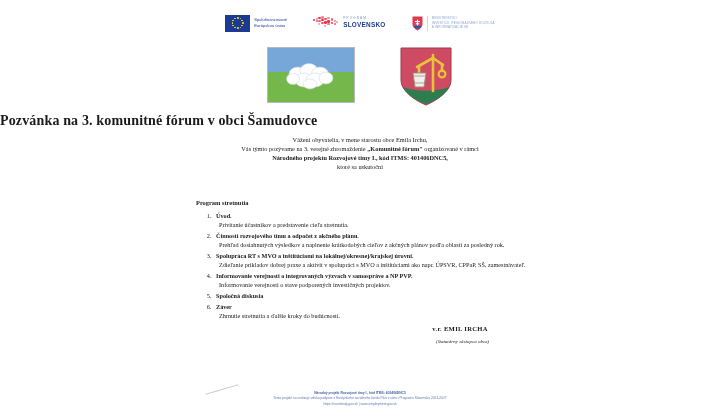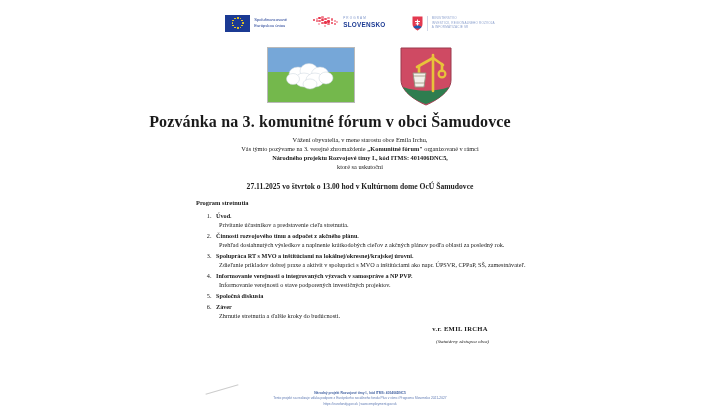--- a/index.html
+++ b/index.html
@@ -149,22 +149,21 @@
     width: 54px;
     height: 60px;
     position: relative;
   }
 
   
   .doc-title {
     position: absolute;
     top: 113px;
     width: 660px;
-    text-align: center;
-    font-size: 16px;
+    font-size: 14px;
     font-weight: bold;
     letter-spacing: .15px;
   }
   .intro {
     position: absolute;
     top: 136px;
     width: 720px;
     text-align: center;
     font-size: 6.3px;
     line-height: 1.42;
@@ -382,21 +381,20 @@
 
   <div class="intro">
     <div>Vážení obyvatelia, v mene starostu obce  Emila Irchu,</div>
     <div>
       <span>Vás  týmto pozývame na  3. verejné zhromaždenie </span><b>„Komunitné fórum"</b><span> organizované v rámci</span>
     </div>
     <div><b>Národného projektu Rozvojové tímy I.,  kód ITMS: 401406DNC5,</b></div>
     <div>ktoré sa uskutoční</div>
   </div>
 
-  <div class="event-line">27.11.2025 vo štvrtok o 13.00 hod v Kultúrnom dome OcÚ Šamudovce</div>
 
   <div class="program">
     <div class="program-heading">Program stretnutia</div>
     <ol class="agenda" id="agenda-list">
         <li>
           <span class="item-title">Úvod.</span>
           <span class="item-desc">Privítanie účastníkov a predstavenie cieľa stretnutia.</span>
         </li>
         <li>
           <span class="item-title">Činnosti rozvojového tímu a odpočet z akčného plánu.</span>

